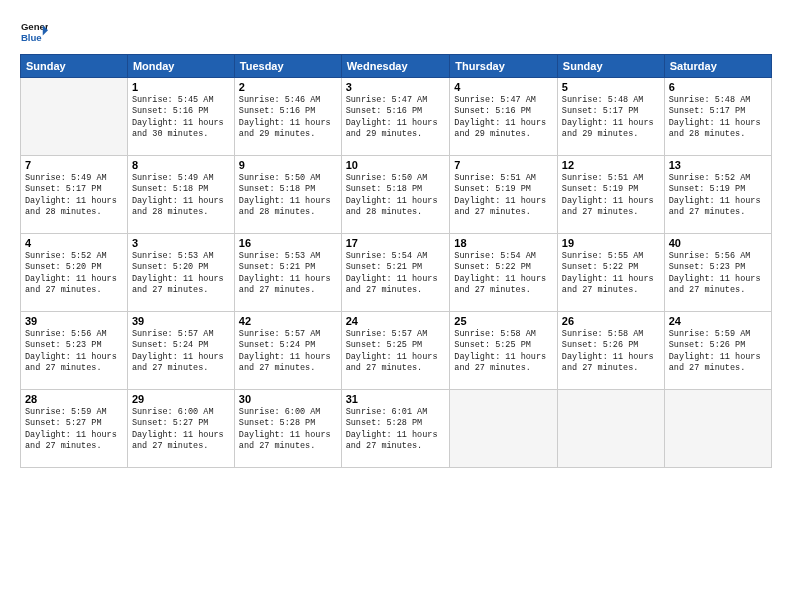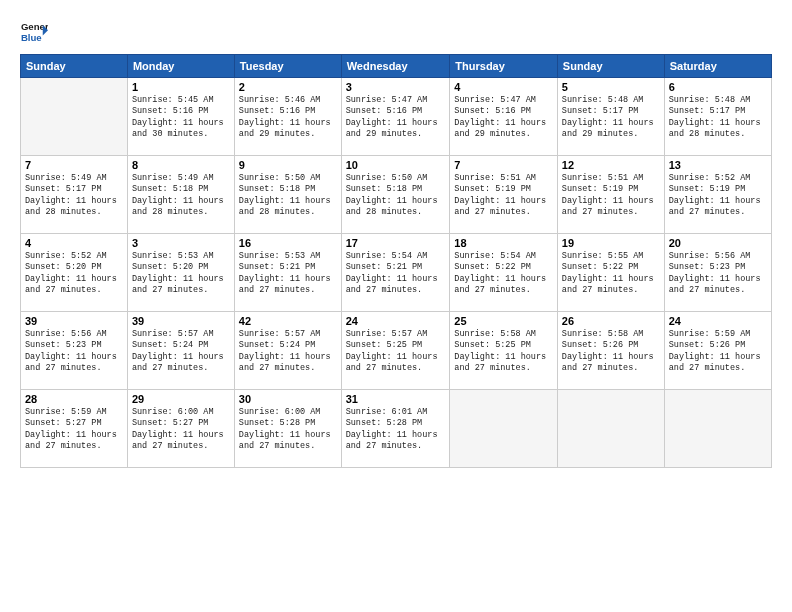--- a/index.html
+++ b/index.html
@@ -191,21 +191,21 @@
           </td>
           <td>
             <span class="day-num">18</span>
             <div class="day-info">Sunrise: 5:54 AM<br>Sunset: 5:22 PM<br>Daylight: 11 hours<br>and 27 minutes.</div>
           </td>
           <td>
             <span class="day-num">19</span>
             <div class="day-info">Sunrise: 5:55 AM<br>Sunset: 5:22 PM<br>Daylight: 11 hours<br>and 27 minutes.</div>
           </td>
           <td>
-            <span class="day-num">20</span>
+            <span class="day-num">40</span>
             <div class="day-info">Sunrise: 5:56 AM<br>Sunset: 5:23 PM<br>Daylight: 11 hours<br>and 27 minutes.</div>
           </td>
         </tr>
         <tr class="week-row">
           <td>
             <span class="day-num">39</span>
             <div class="day-info">Sunrise: 5:56 AM<br>Sunset: 5:23 PM<br>Daylight: 11 hours<br>and 27 minutes.</div>
           </td>
           <td>
             <span class="day-num">39</span>

